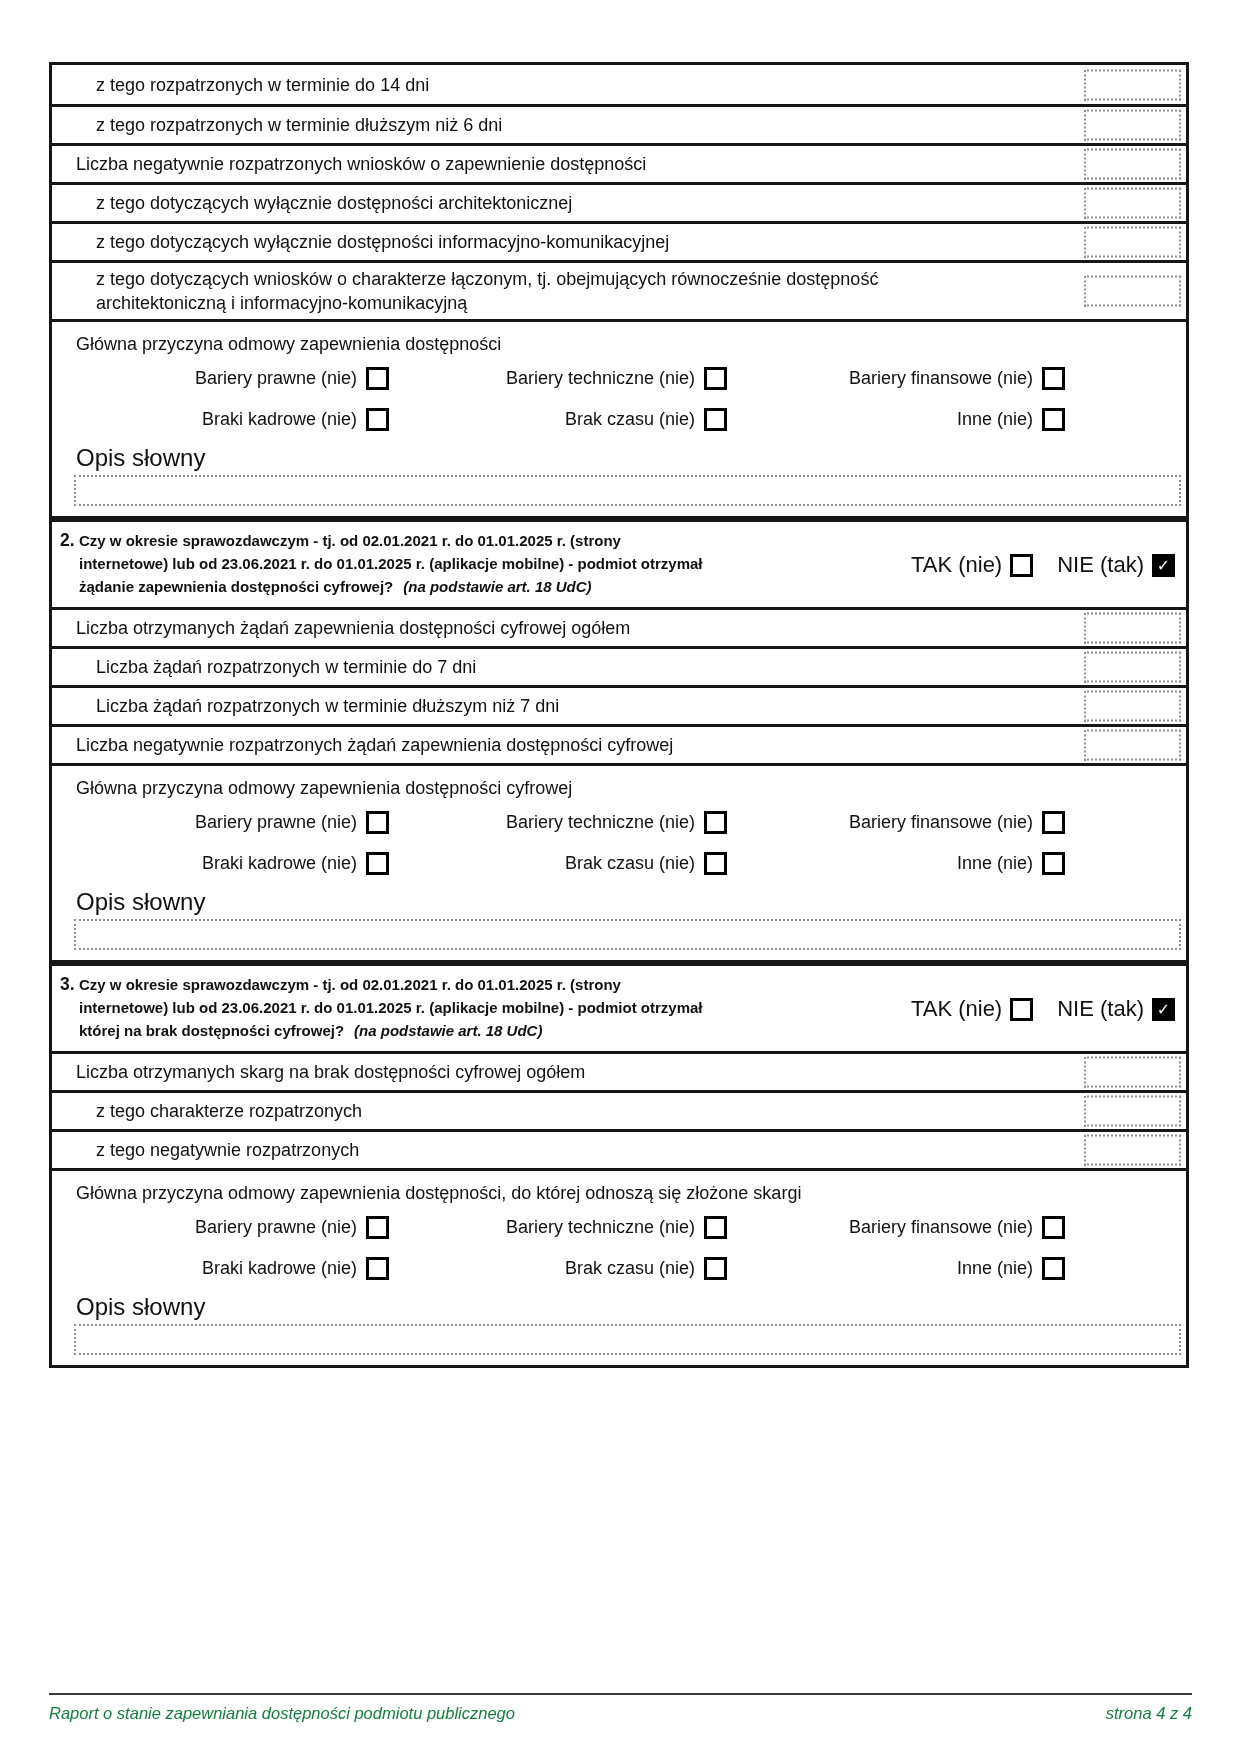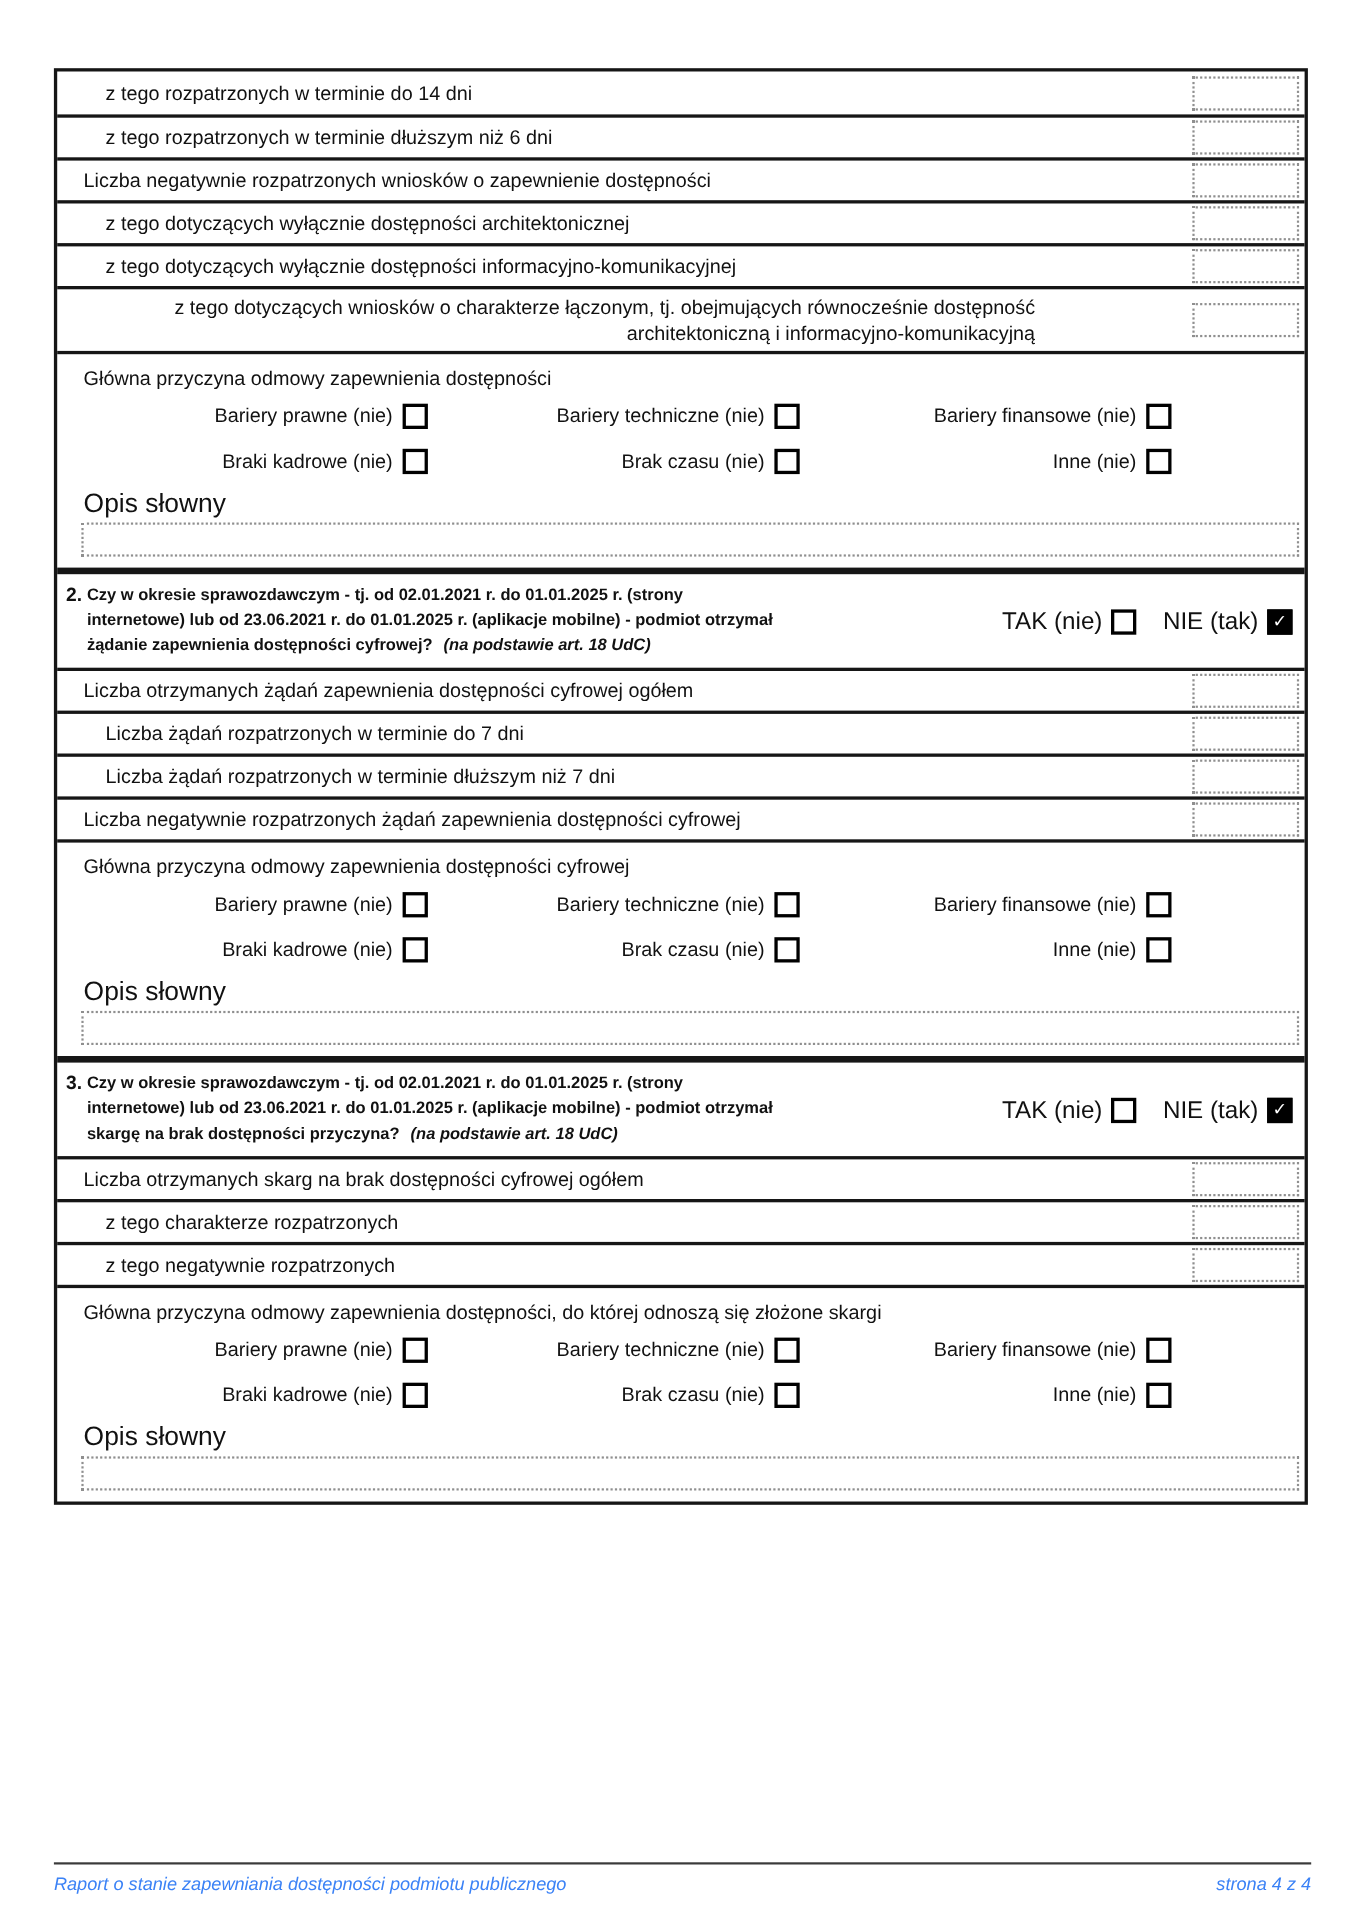--- a/index.html
+++ b/index.html
@@ -4,21 +4,21 @@
 <style>
   html,body{margin:0;padding:0;background:#fff;}
   body{width:1241px;height:1754px;position:relative;font-family:"Liberation Sans","DejaVu Sans",sans-serif;color:#111;}
   .page{position:relative;width:1241px;height:1754px;overflow:hidden;background:#fff;}
 
   
   .form-table{position:absolute;left:49px;top:62px;width:1140px;box-sizing:border-box;border:3px solid #161616;background:#fff;}
 
   .trow{position:relative;display:flex;align-items:center;box-sizing:border-box;min-height:39px;border-top:3px solid #161616;padding:3px 130px 3px 24px;}
   .trow.first{border-top:none;}
-  .trow.indent{padding-left:44px;text-align:right;}
+  .trow.indent{padding-left:44px;}
   .trow.tall{min-height:59px;}
   .row-label{font-size:18px;line-height:24px;max-width:845px;}
   .num-box{position:absolute;right:5px;top:50%;transform:translateY(-50%);width:93px;height:27px;border:2px dotted #8f8f8f;background:#fff;font-size:16px;text-align:center;line-height:27px;}
 
   
   .reason-cell{border-top:3px solid #161616;box-sizing:border-box;padding:6px 0 8px 0;}
   .reason-heading{font-size:18px;line-height:24px;padding:4px 24px 2px 24px;}
   .reason-grid{display:grid;grid-template-columns:316px 338px 338px;padding-left:21px;}
   .opt{display:flex;justify-content:flex-end;align-items:center;gap:9px;min-height:41px;}
   .opt-label{font-size:18px;white-space:nowrap;}
@@ -32,21 +32,21 @@
   .q-wrap{position:relative;padding-left:19px;width:830px;}
   .q-num{position:absolute;left:0;top:0;font-weight:bold;font-size:17.5px;line-height:23px;}
   .q-l{font-weight:bold;font-size:15px;line-height:23px;white-space:nowrap;}
   .q-note{font-style:italic;margin-left:10px;}
   .answers{position:absolute;top:30px;right:11px;display:flex;align-items:center;}
   .ans-label{font-size:22px;white-space:nowrap;margin-right:8px;}
   .ans-gap{width:24px;}
 
   
   .footer-rule{position:absolute;left:49px;top:1693px;width:1143px;border-top:2px solid #3a3a3a;}
-  .footer-text{position:absolute;left:49px;top:1701px;width:1143px;display:flex;justify-content:space-between;font-style:italic;font-size:16.5px;line-height:24px;color:#3b82f6;}
+  .footer-text{position:absolute;left:49px;top:1701px;width:1143px;display:flex;justify-content:space-between;font-style:italic;font-size:16.5px;line-height:24px;color:#15803d;}
 </style>
 </head>
 <body>
 
 <div class="page">
 
   <div class="form-table">
 
     <div class="trow first indent">
       <span class="row-label">z tego rozpatrzonych w terminie do 14 dni</span>
@@ -168,21 +168,21 @@
       </div>
       <div class="opis-label">Opis słowny</div>
       <div class="opis-box"></div>
     </div>
 
     <div class="q-cell">
       <div class="q-wrap">
         <span class="q-num">3.</span>
         <div class="q-l">Czy w okresie sprawozdawczym - tj. od 02.01.2021 r. do 01.01.2025 r. (strony</div>
         <div class="q-l">internetowe) lub od 23.06.2021 r. do 01.01.2025 r. (aplikacje mobilne) - podmiot otrzymał</div>
-        <div class="q-l"><span>skargę na brak dostępności przyczyna?</span><span class="q-note">(na podstawie art. 18 UdC)</span></div>
+        <div class="q-l"><span>której na brak dostępności cyfrowej?</span><span class="q-note">(na podstawie art. 18 UdC)</span></div>
       </div>
       <div class="answers">
         <span class="ans-label">TAK (nie)</span>
         <span class="cb"></span>
         <span class="ans-gap"></span>
         <span class="ans-label">NIE (tak)</span>
         <span class="cb checked">✓</span>
       </div>
     </div>
 

